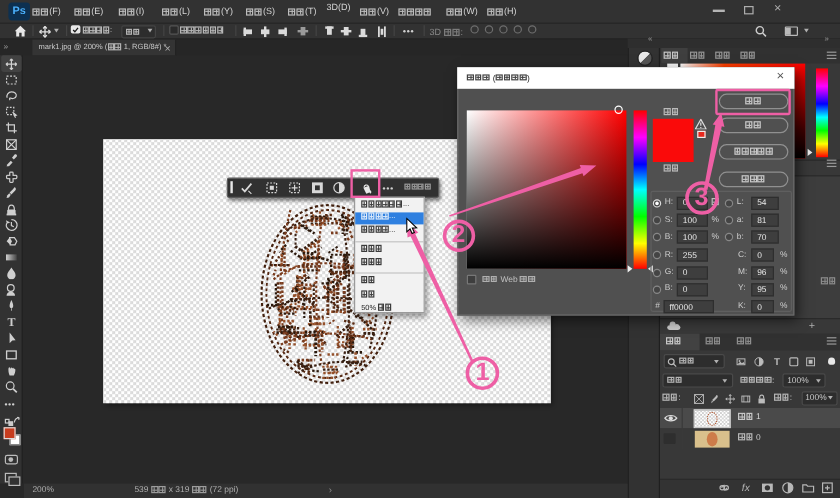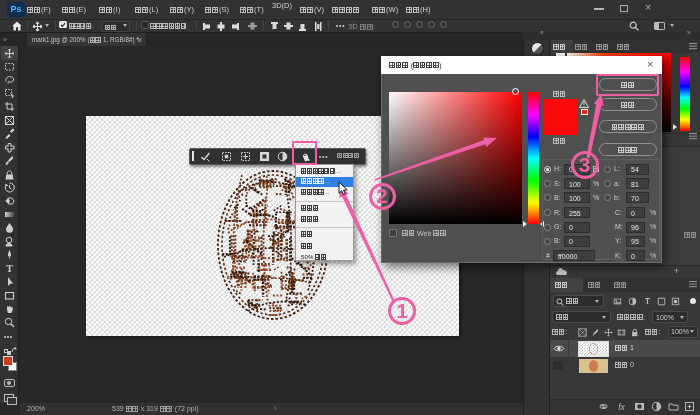--- a/index.html
+++ b/index.html
@@ -100,21 +100,21 @@
 <svg class="abs" style="left:313px;top:21px" width="10" height="10" viewBox="0 0 10 10">
       <g fill="#dadada">
         <rect x="2" y="1" width="1.5" height="9"></rect>
         <rect x="7" y="1" width="1.5" height="9"></rect>
         <rect x="4.2" y="3" width="2.2" height="5"></rect>
       </g>
     </svg>
 <div class="abs" style="left:328px;top:21px;width:1px;height:9px;background:#444"></div>
 <div class="dots" style="left:336px;top:25px"></div>
 <div class="abs" style="left:353px;top:21px;width:1px;height:9px;background:#444"></div>
-<div class="abs" style="left:348px;top:22px;color:#8a8a8a;font-size:7.5px">3D <i class="z"></i><i class="z"></i>:</div>
+<div class="abs" style="left:358px;top:22px;color:#8a8a8a;font-size:7.5px">3D <i class="z"></i><i class="z"></i>:</div>
 <div class="abs" style="left:392px;top:21px;width:7px;height:7px;border:1px solid #6e6e6e;border-radius:4px"></div>
 <div class="abs" style="left:404px;top:21px;width:7px;height:7px;border:1px solid #6e6e6e;border-radius:4px"></div>
 <div class="abs" style="left:416px;top:21px;width:7px;height:7px;border:1px solid #6e6e6e;border-radius:4px"></div>
 <div class="abs" style="left:428px;top:21px;width:7px;height:7px;border:1px solid #6e6e6e;border-radius:4px"></div>
 <div class="abs" style="left:440px;top:21px;width:7px;height:7px;border:1px solid #6e6e6e;border-radius:4px"></div>
 <svg class="abs" style="left:629px;top:21px" width="10" height="10" viewBox="0 0 10 10">
 <circle cx="4.2" cy="4.2" r="3" fill="none" stroke="#ccc" stroke-width="1.2"></circle>
       <path d="M6.5 6.5 L9.3 9.3" stroke="#ccc" stroke-width="1.3"></path>
     </svg>
 <div class="abs" style="left:654px;top:21.5px;width:11px;height:8px;border:1px solid #b9b9b9;border-radius:1px"></div>

